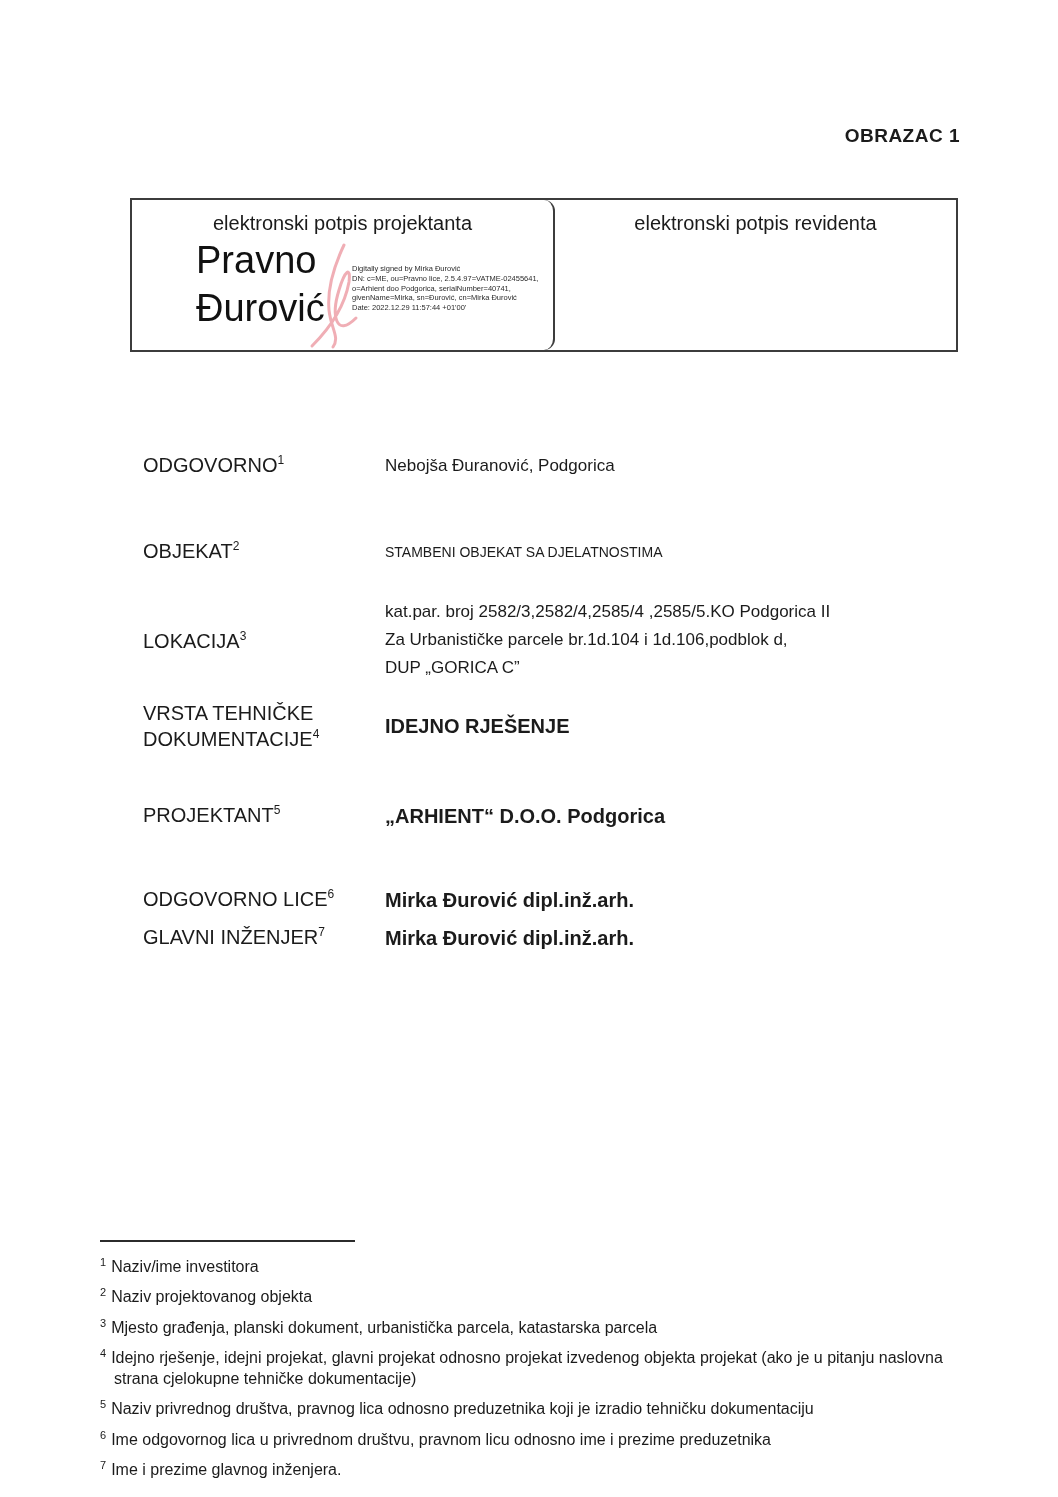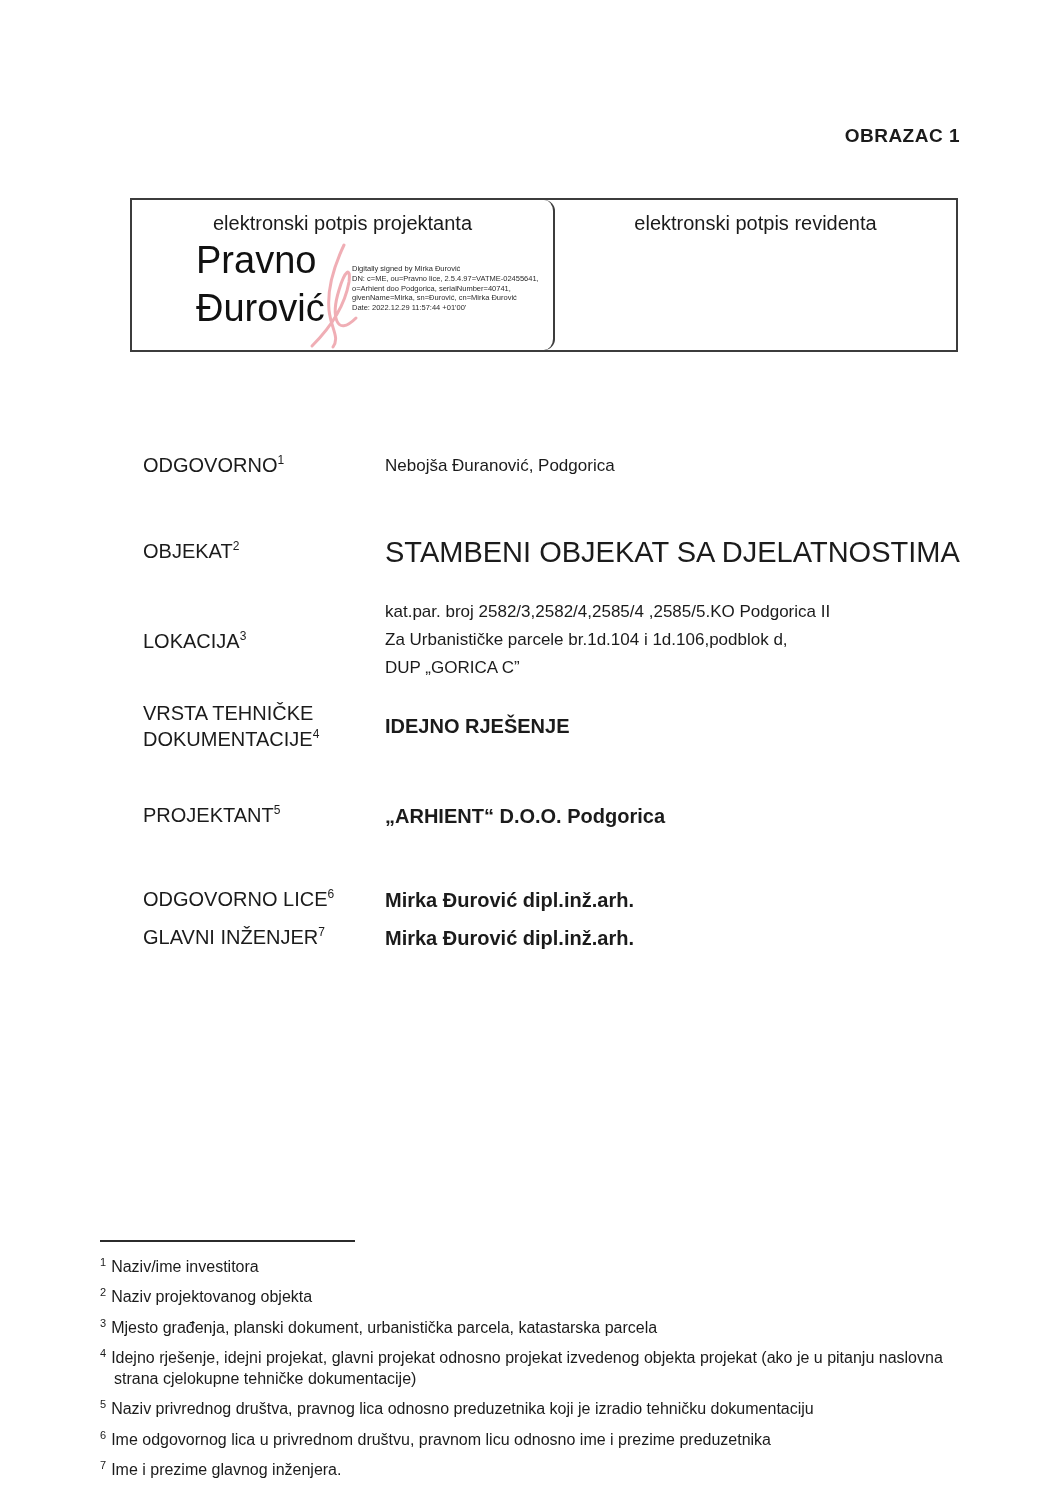--- a/index.html
+++ b/index.html
@@ -86,21 +86,21 @@
   }
   .field-label sup, .sup {
     font-size: 12px;
     vertical-align: super;
     line-height: 0;
   }
   .field-value {
     font-size: 17px;
     line-height: 28px;
   }
-  .field-value.big { font-size: 29px; }
+  .field-value.big { font-size: 14px; }
   .field-value.bold { font-weight: bold; font-size: 20px; }
 
   
   .footnotes {
     position: absolute;
     left: 100px;
     top: 1240px;
     width: 845px;
   }
   .fn-rule {

